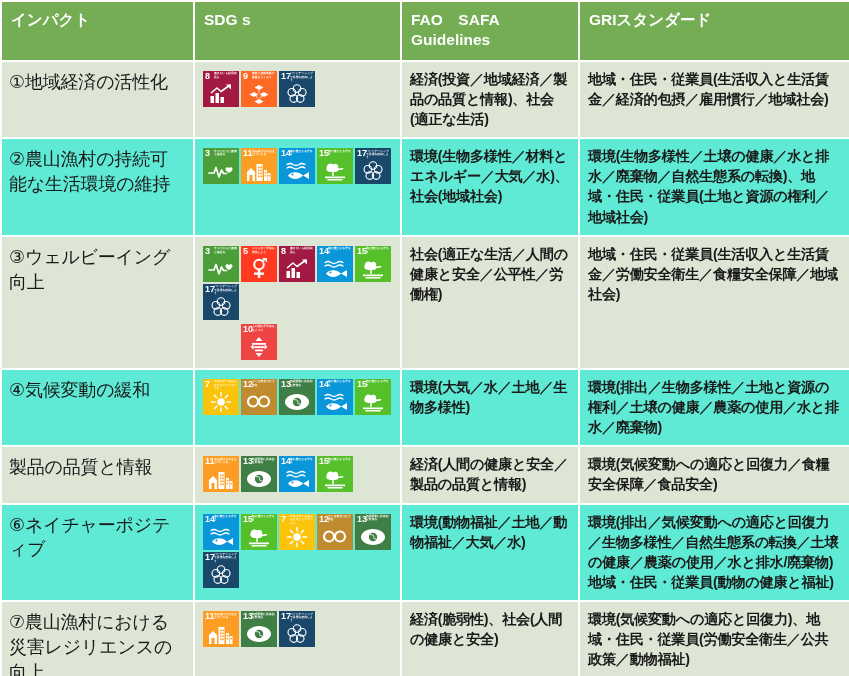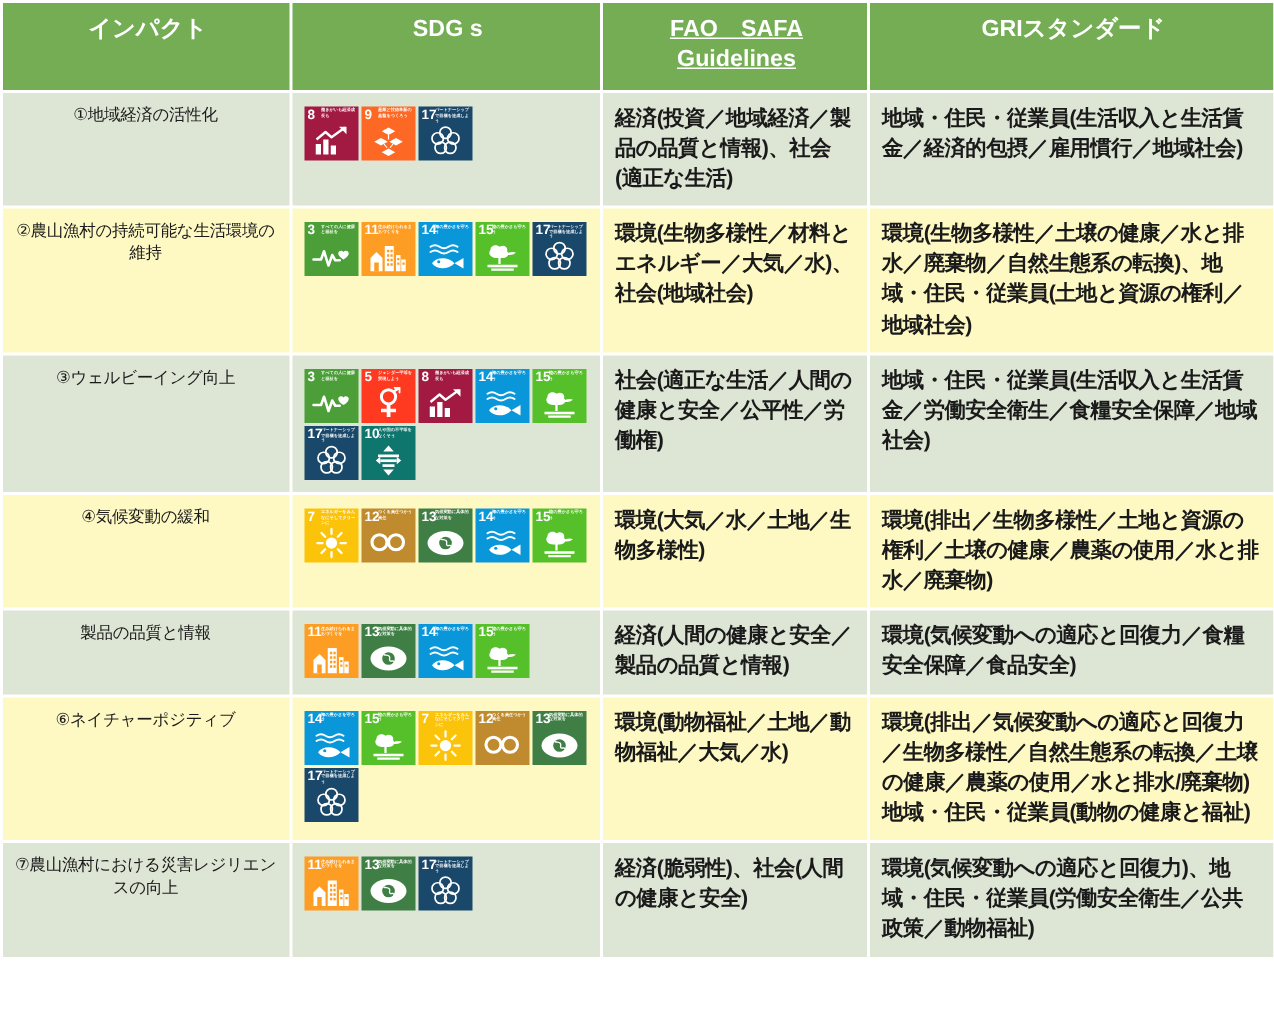--- a/index.html
+++ b/index.html
@@ -22,46 +22,45 @@
   #impact-table col.c-impact { width: 191px; }
   #impact-table col.c-sdg    { width: 205px; }
   #impact-table col.c-fao    { width: 176px; }
   #impact-table col.c-gri    { width: 269px; }
 
   thead th {
     background: #74ad54;
     color: #ffffff;
     font-size: 15.5px;
     font-weight: bold;
-    text-align: center;
+    text-align: left;
     vertical-align: top;
     padding: 8px 7px 10px 9px;
     line-height: 1.28;
     height: 40px;
     box-sizing: border-box;
   }
 
   tbody td {
     vertical-align: top;
     padding: 7px 8px 8px 8px;
     font-size: 14.2px;
     line-height: 1.42;
     color: #1a1a1a;
     box-sizing: border-box;
   }
   tbody tr.rowA td { background: #dde5d4; }
-  tbody tr.rowB td { background: #fef9c3; }
+  tbody tr.rowB td { background: #5eead4; }
 
   td.impact-cell {
-    font-size: 11px;
+    font-size: 18px;
     line-height: 1.38;
     letter-spacing: -0.2px;
     padding-top: 8px;
     padding-left: 7px;
-    text-align: center;
   }
   td.text-cell {
     letter-spacing: -0.3px;
     font-weight: bold;
   }
   td.text-cell p {
     margin: 0;
   }
   td.sdg-cell {
     padding: 9px 6px 8px 8px;
@@ -123,21 +122,21 @@
   <colgroup>
     <col class="c-impact">
       <col class="c-sdg">
       <col class="c-fao">
       <col class="c-gri">
   </colgroup>
   <thead>
     <tr>
       <th>インパクト</th>
       <th>SDG s</th>
-      <th class="pre" style="white-space:pre-line;text-decoration:underline;">FAO　SAFA
+      <th class="pre" style="white-space:pre-line;">FAO　SAFA
 Guidelines</th>
       <th>GRIスタンダード</th>
     </tr>
   </thead>
   <tbody id="tbody">
       <tr class="rowA">
         <td class="impact-cell">①地域経済の活性化</td>
         <td class="sdg-cell">
           <div class="sdg-wrap">
             <div class="sdg" style="background: rgb(162, 25, 66);">
@@ -365,21 +364,21 @@
                   <g fill="none" stroke="#fff" stroke-width="2.3">
                     <circle cx="22" cy="11" r="7.6"></circle>
                     <circle cx="11.6" cy="18.6" r="7.6"></circle>
                     <circle cx="32.4" cy="18.6" r="7.6"></circle>
                     <circle cx="15.6" cy="31" r="7.6"></circle>
                     <circle cx="28.4" cy="31" r="7.6"></circle>
                   </g>
                 </svg>
               </span>
             </div>
-            <div class="sdg" style="background: #0f766e;">
+            <div class="sdg" style="background: #ef4444; margin-top: 40px;">
               <span class="num">10</span>
               <span class="cap">人や国の不平等をなくそう</span>
               <span class="glyph">
                 <svg width="20" height="22" viewBox="0 0 40 44">
                   <g fill="#fff">
                     <path d="M20 2 L27 10 L13 10 Z"></path>
                     <rect x="6" y="14" width="28" height="3.6"></rect>
                     <rect x="9" y="20.5" width="22" height="3.6"></rect>
                     <rect x="12" y="27" width="16" height="3.6"></rect>
                     <path d="M20 42 L13 34 L27 34 Z"></path>

